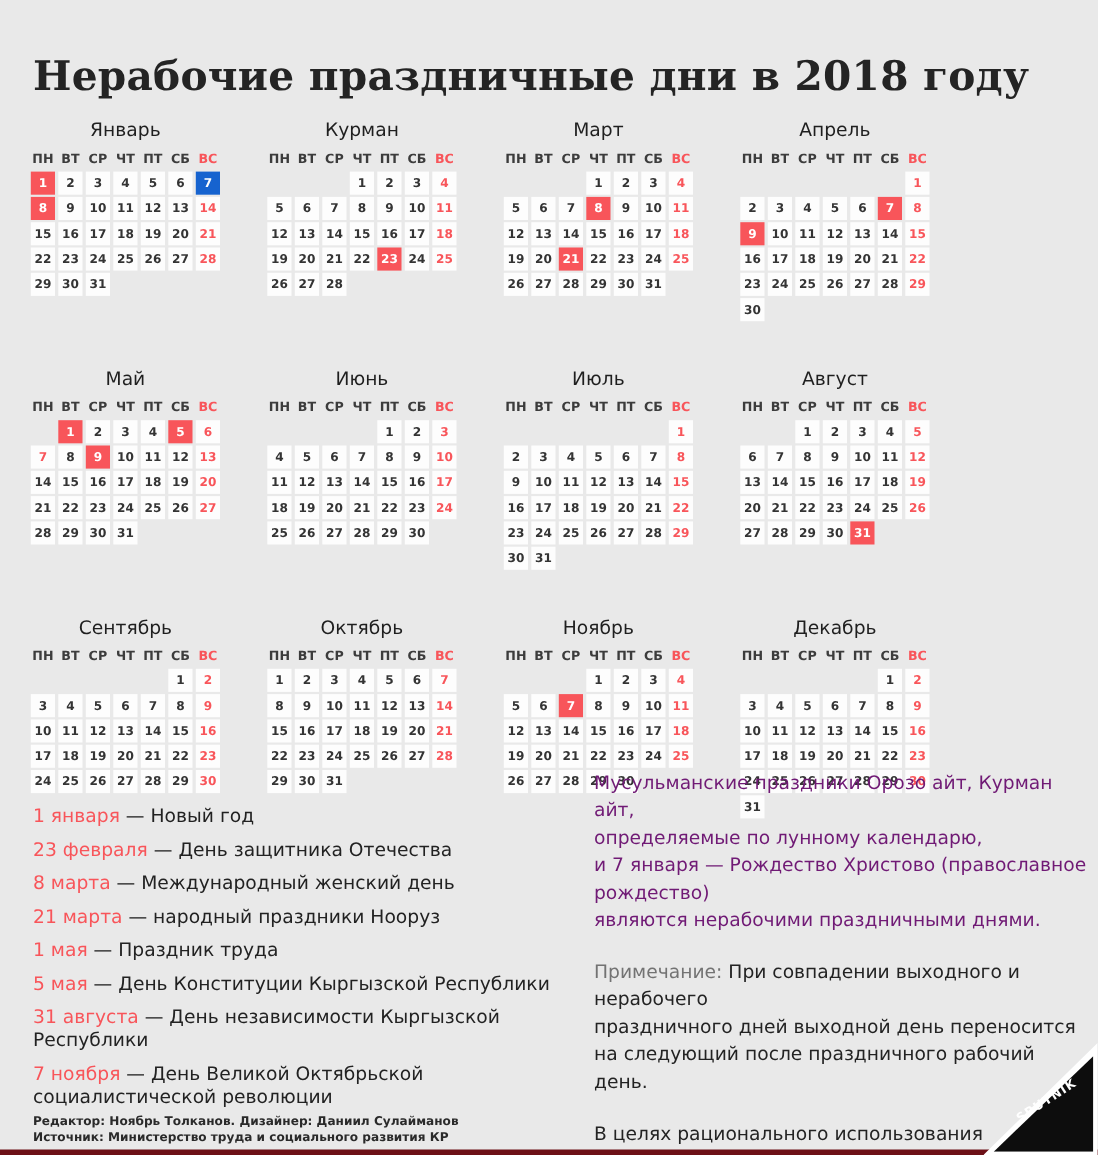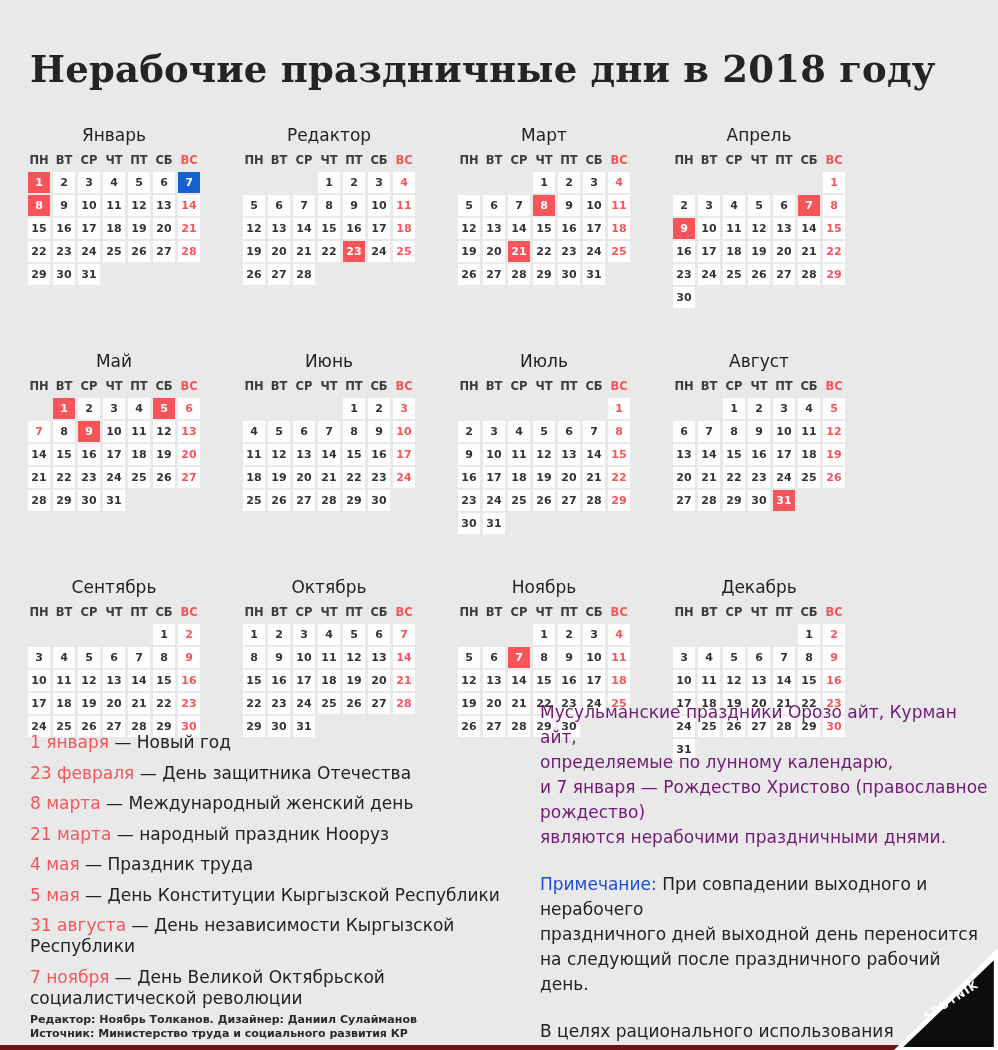--- a/index.html
+++ b/index.html
@@ -10,21 +10,21 @@
     position:relative;overflow:hidden;
     color:#2b2b2b;
   }
   .page-title{
     position:absolute;left:30px;top:22px;
     font-family:"DejaVu Serif","Liberation Serif",serif;
     font-size:37px;font-weight:700;color:#242424;letter-spacing:.2px;
   }
   
   .calendars{
-    position:absolute;left:28px;top:125px;
+    position:absolute;left:28px;top:109px;
     display:grid;grid-template-columns:repeat(4,172px);
     column-gap:82px;row-gap:14px;align-items:start;gap:43px;
   }
   .month{width:172px;}
   .mtitle{
     text-align:center;font-size:17px;color:#1f1f1f;
     margin-bottom:7px;line-height:20px;
   }
   .wrow,.dgrid{
     display:grid;grid-template-columns:repeat(7,22px);
@@ -51,21 +51,21 @@
   }
   .legend-row{margin-bottom:9.5px;line-height:21px;}
   .legend-date{color:#f8555a;}
   
   .rightcol{
     position:absolute;left:540px;top:700px;width:452px;
     font-size:17px;line-height:25px;color:#232323;
   }
   .pre{white-space:pre-line;margin:0 0 22px 0;}
   .blue-note{color:#701a75;}
-  .red-label{color:#1d4ed8;}
+  .red-label{color:#737373;}
   
   .footer{
     position:absolute;left:30px;bottom:9px;
     font-size:11px;font-weight:bold;color:#2a2a2a;line-height:14px;
   }
   .bottom-bar{
     position:absolute;left:0;bottom:0;width:100%;height:5px;
     background:#6d1117;z-index:1;
   }
   .logo{position:absolute;right:0;bottom:0;width:104px;height:102px;z-index:3;}
@@ -123,21 +123,21 @@
         <span class="day">25</span>
         <span class="day">26</span>
         <span class="day">27</span>
         <span class="day sun">28</span>
         <span class="day">29</span>
         <span class="day">30</span>
         <span class="day">31</span>
       </div>
     </div>
     <div class="month">
-      <div class="mtitle">Редактор</div>
+      <div class="mtitle">Курман</div>
       <div class="wrow">
         <span class="wd">ПН</span>
         <span class="wd">ВТ</span>
         <span class="wd">СР</span>
         <span class="wd">ЧТ</span>
         <span class="wd">ПТ</span>
         <span class="wd">СБ</span>
         <span class="wd sun">ВС</span>
       </div>
       <div class="dgrid">
@@ -654,22 +654,22 @@
         <span class="day sun">30</span>
         <span class="day">31</span>
       </div>
     </div>
   </div>
 
 <div class="legend">
     <div class="legend-row"><span class="legend-date">1 января</span><span> — </span><span>Новый год</span></div>
     <div class="legend-row"><span class="legend-date">23 февраля</span><span> — </span><span>День защитника Отечества</span></div>
     <div class="legend-row"><span class="legend-date">8 марта</span><span> — </span><span>Международный женский день</span></div>
-    <div class="legend-row"><span class="legend-date">21 марта</span><span> — </span><span>народный праздник Нооруз</span></div>
-    <div class="legend-row"><span class="legend-date">4 мая</span><span> — </span><span>Праздник труда</span></div>
+    <div class="legend-row"><span class="legend-date">21 марта</span><span> — </span><span>народный праздники Нооруз</span></div>
+    <div class="legend-row"><span class="legend-date">1 мая</span><span> — </span><span>Праздник труда</span></div>
     <div class="legend-row"><span class="legend-date">5 мая</span><span> — </span><span>День Конституции Кыргызской Республики</span></div>
     <div class="legend-row"><span class="legend-date">31 августа</span><span> — </span><span>День независимости Кыргызской Республики</span></div>
     <div class="legend-row"><span class="legend-date">7 ноября</span><span> — </span><span>День Великой Октябрьской социалистической революции</span></div>
   </div>
 
 <div class="rightcol">
   <p class="pre blue-note">Мусульманские праздники Орозо айт, Курман айт,
 определяемые по лунному календарю,
 и 7 января — Рождество Христово (православное рождество)
 являются нерабочими праздничными днями.</p>

